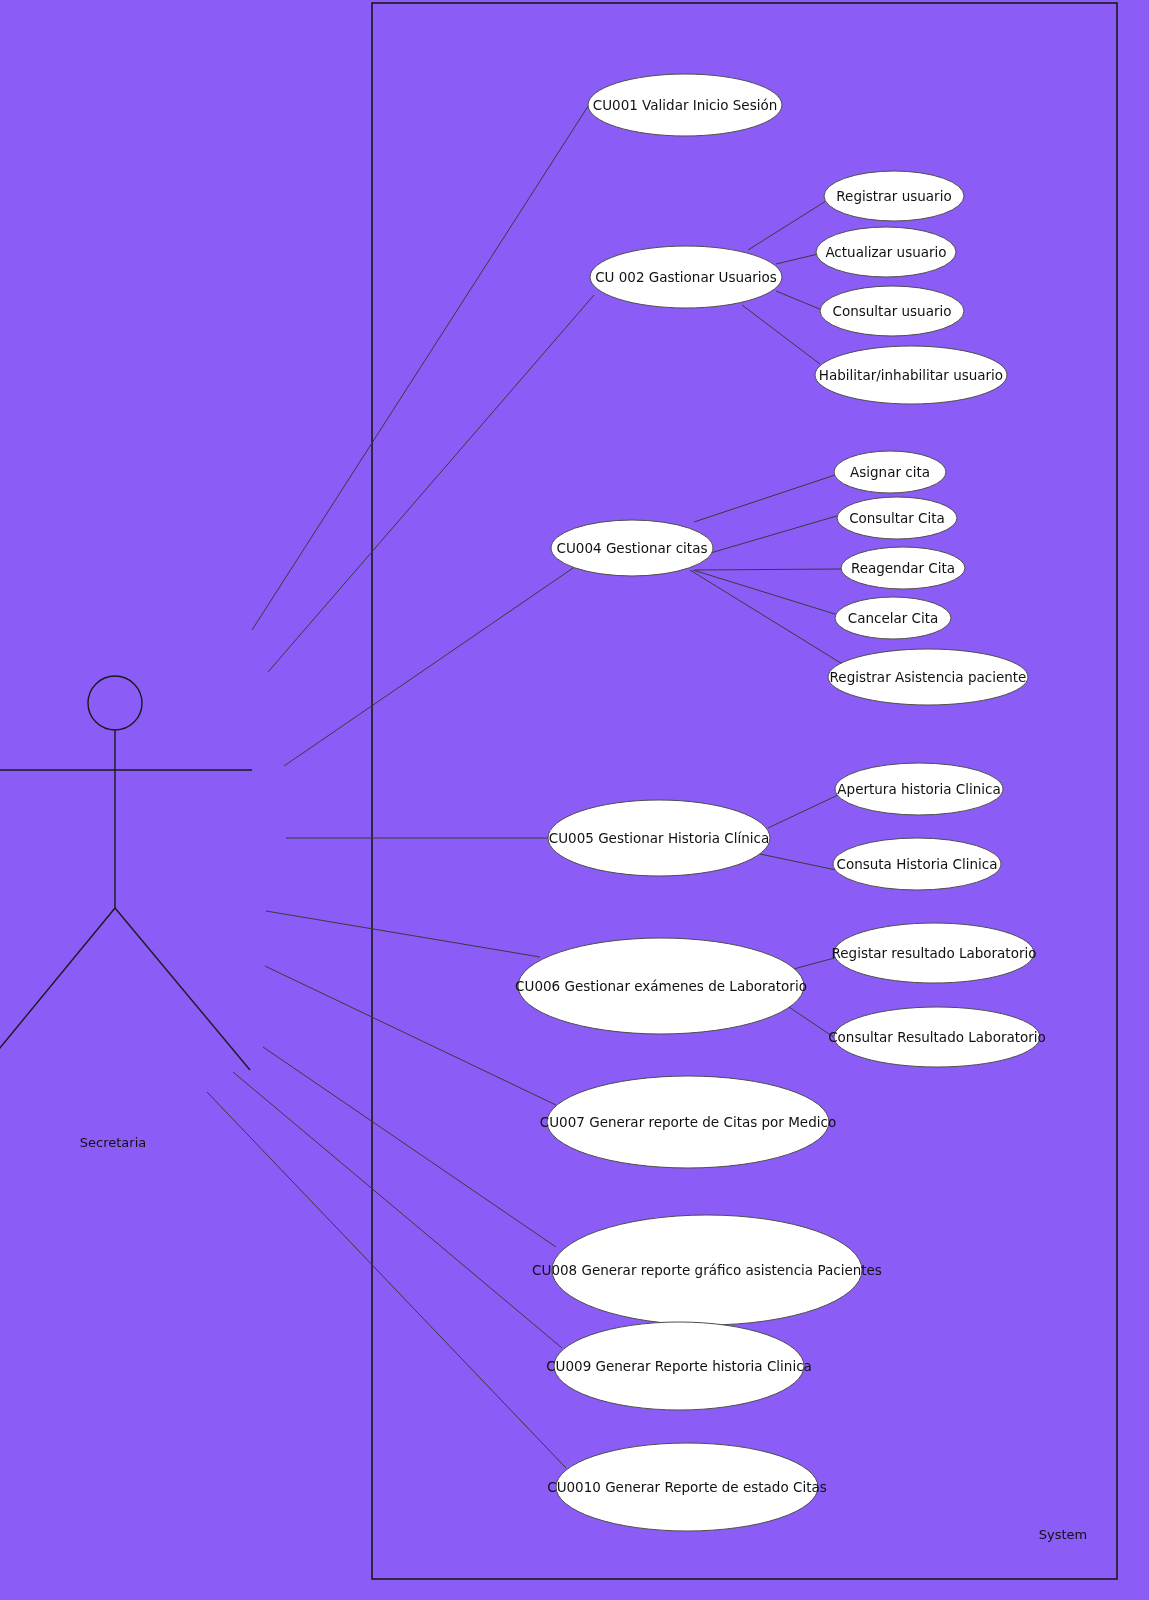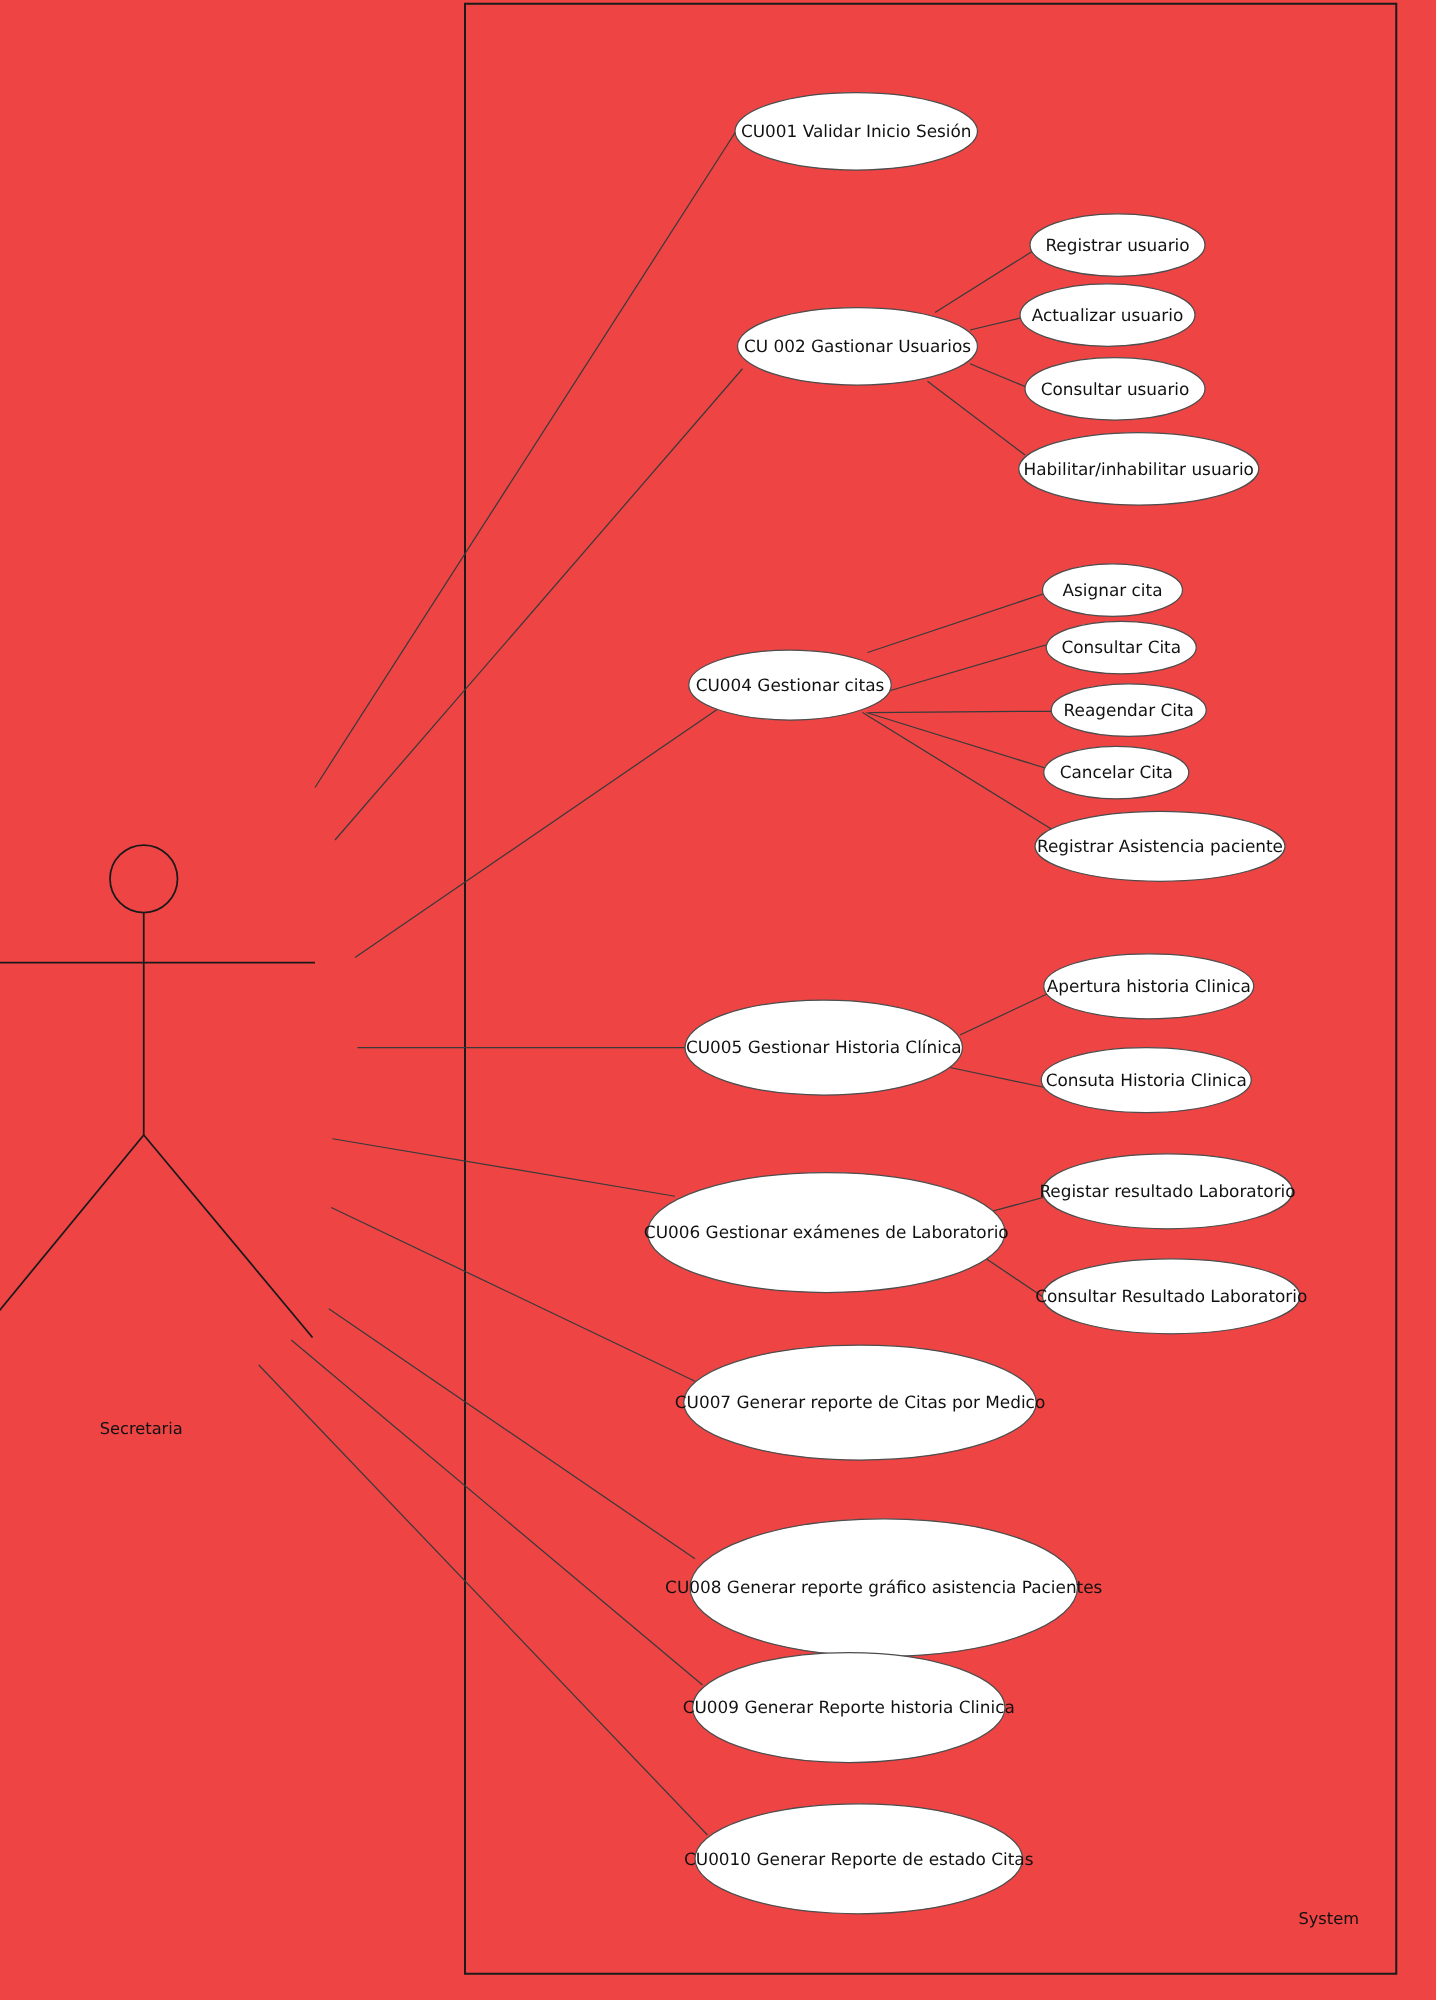--- a/index.html
+++ b/index.html
@@ -4,21 +4,21 @@
 <style>
   html, body {
     margin: 0;
     padding: 0;
     background: #ffffff;
   }
   #diagram-root {
     position: relative;
     width: 1149px;
     height: 1600px;
-    background: #ef4444;
+    background: #8b5cf6;
     font-family: "DejaVu Sans", sans-serif;
     overflow: hidden;
   }
   svg.layer {
     position: absolute;
     top: 0;
     left: 0;
     width: 1149px;
     height: 1600px;
   }

